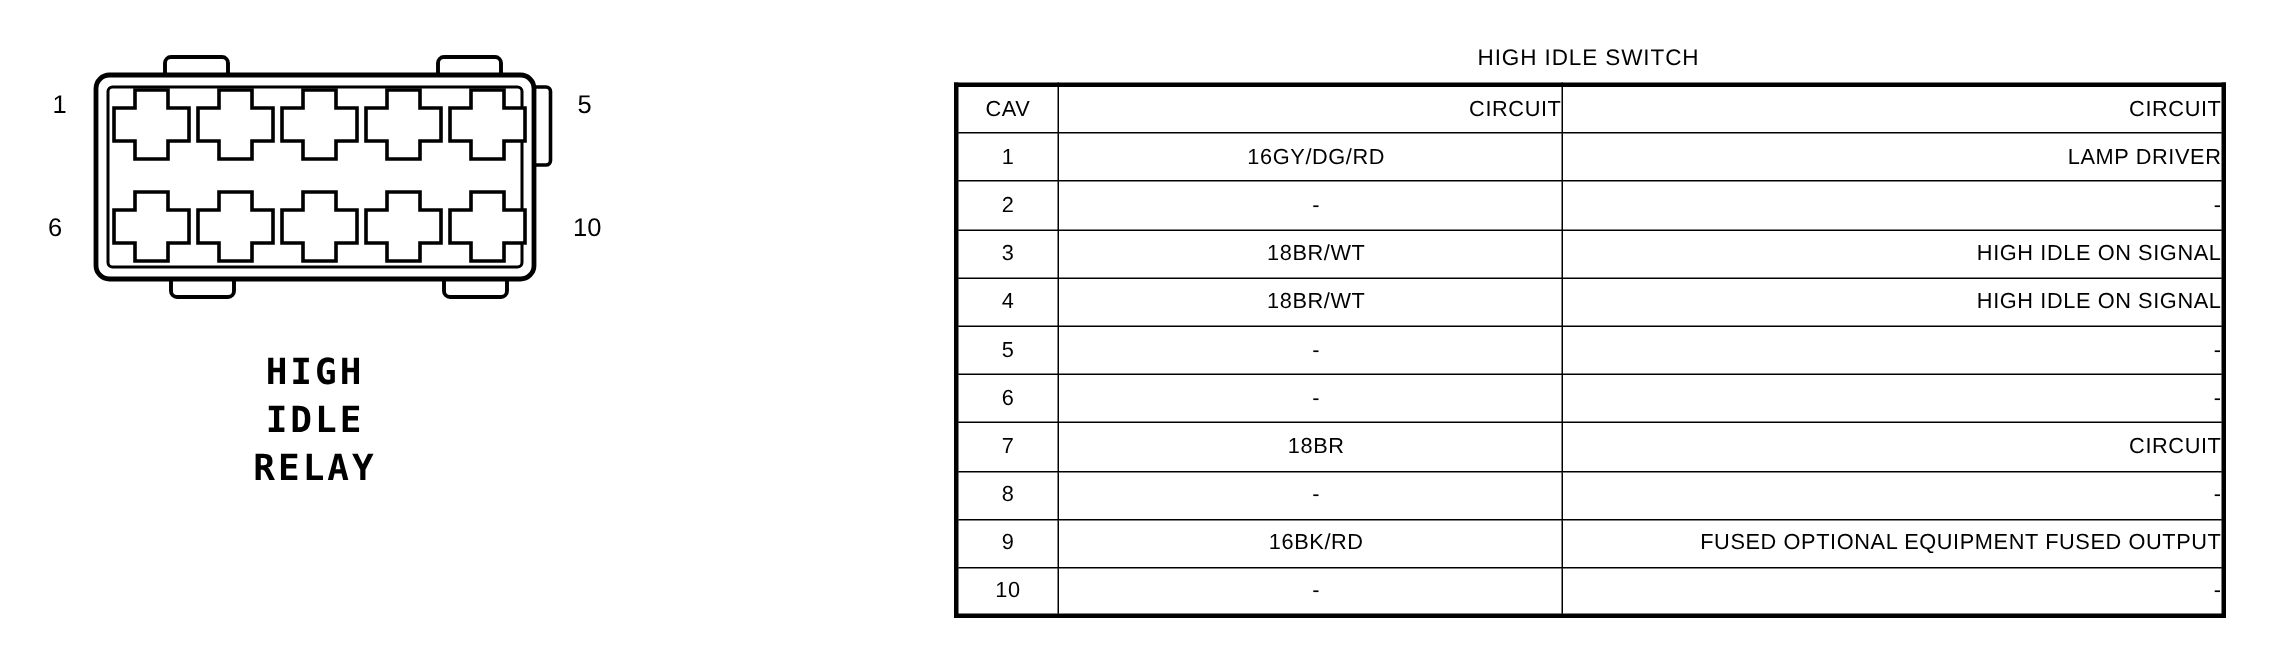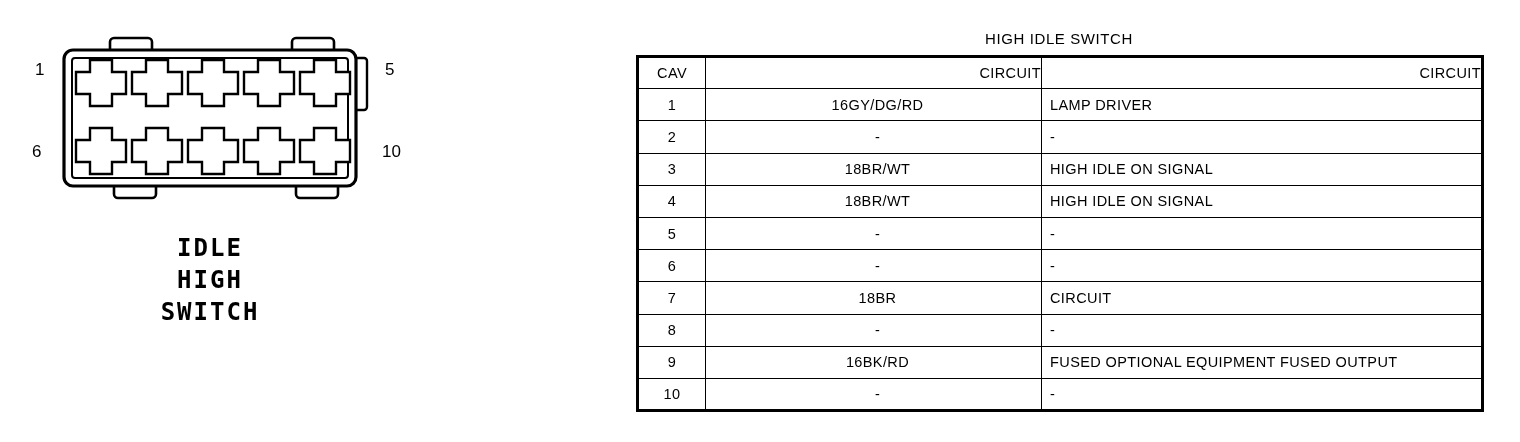--- a/index.html
+++ b/index.html
@@ -92,21 +92,21 @@
     padding: 0;
     font-weight: 400;
     font-size: 14.5px;
     letter-spacing: 0.4px;
     color: #000;
     box-sizing: border-box;
     margin-top: 36px;
   }
   .col-cav    { width: 68px;  text-align: center; }
   .col-ckt    { width: 336px; text-align: center;  padding-left: 8px !important; }
-  .col-fn     { width: 441px; text-align: left;  padding-left: 8px !important; }
+  .col-fn     { width: 441px; text-align: right;  padding-left: 8px !important; }
   thead .col-ckt, thead .col-fn { text-align: right; padding-left: 0 !important; }
   thead th { letter-spacing: 0.8px; }
 </style>
 </head>
 <body>
 
 <div id="connector-panel">
 
   <svg id="connector-svg" width="420" height="220" viewBox="0 0 420 220">
 
@@ -143,23 +143,23 @@
       <path d="M282,132 h14 v-12 h22 v12 h14 v22 h-14 v12 h-22 v-12 h-14 z"></path>
     </g>
   </svg>
 
   <span class="pin-label" id="pin-label-1">1</span>
   <span class="pin-label" id="pin-label-6">6</span>
   <span class="pin-label" id="pin-label-5">5</span>
   <span class="pin-label" id="pin-label-10">10</span>
 
   <div id="connector-caption">
+    <div>HIGH</div>
     <div>IDLE</div>
-    <div>HIGH</div>
-    <div>SWITCH</div>
+    <div>RELAY</div>
   </div>
 </div>
 
 <div id="table-panel">
 
   <div id="table-title">HIGH IDLE SWITCH</div>
 
   <table id="pinout-table">
     <thead>
       <tr>

